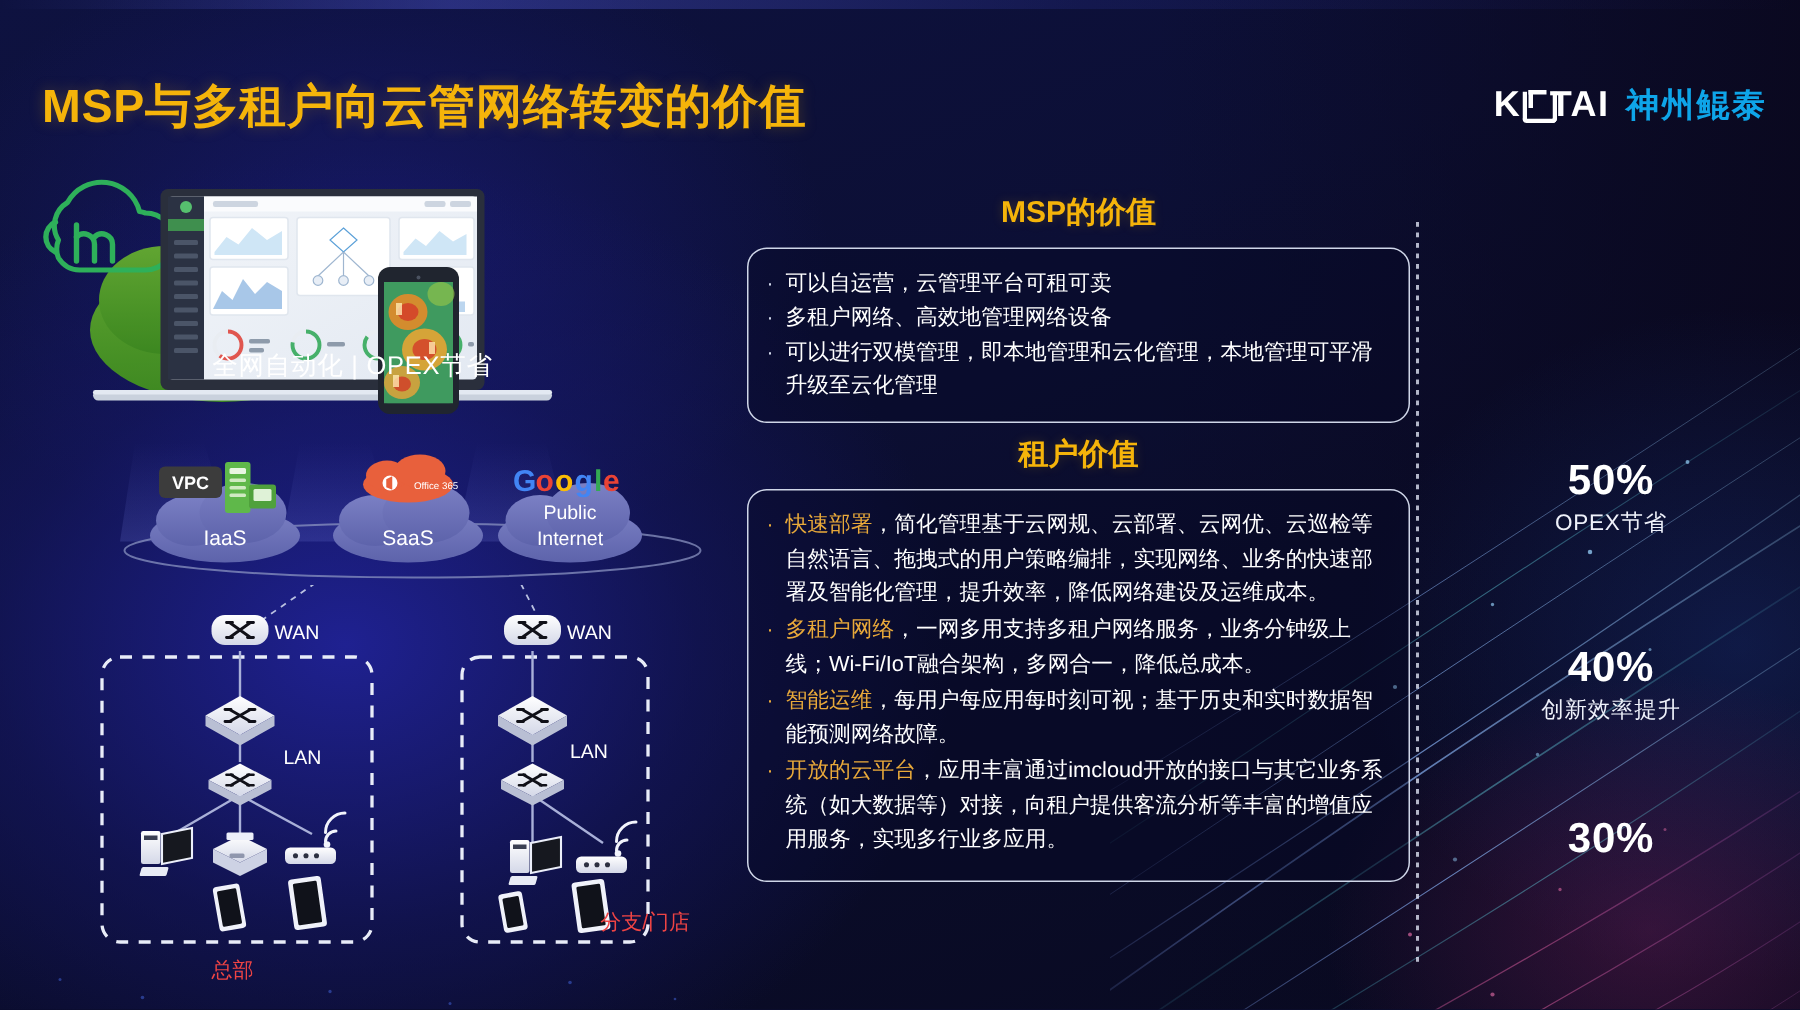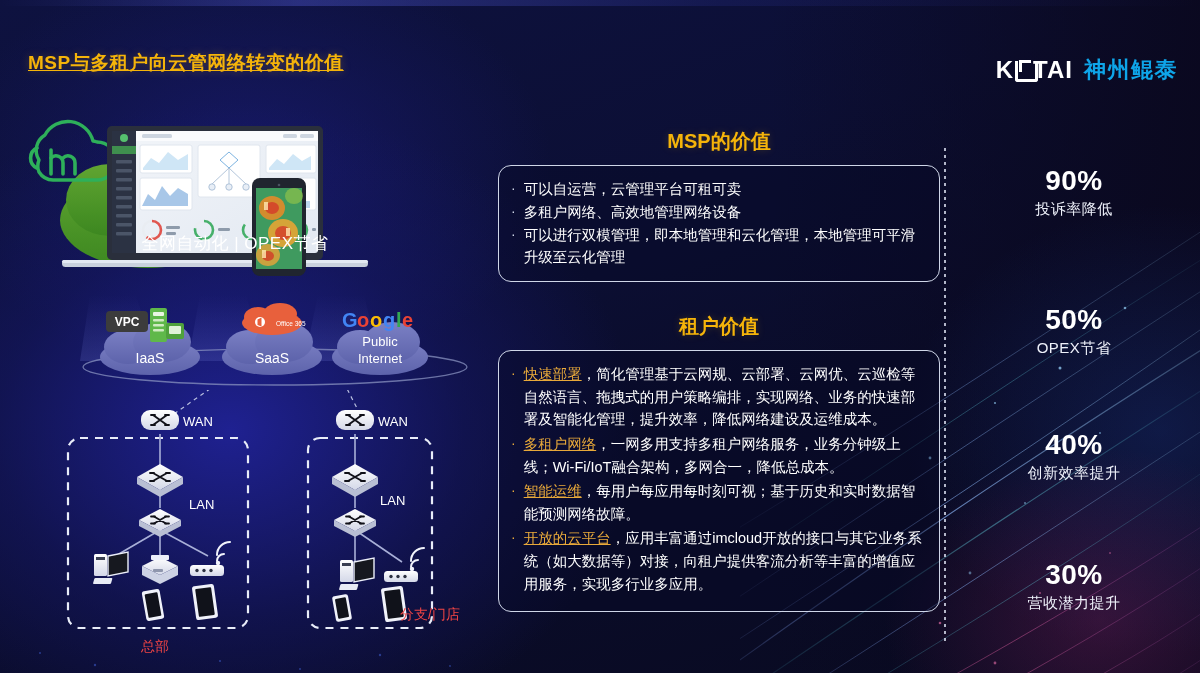--- a/index.html
+++ b/index.html
@@ -30,24 +30,23 @@
   .streaks svg { position:absolute; right:-40px; bottom:-30px; }
   .top-glow {
     position:absolute; left:0; top:0; width:1200px; height:6px;
     background:linear-gradient(90deg, rgba(60,70,200,0) 0%, rgba(90,100,230,0.35) 25%, rgba(60,70,200,0.15) 60%, rgba(60,70,200,0) 100%);
   }
   .bot-sparkle { position:absolute; left:0; bottom:0; width:520px; height:120px; }
 
   
   .page-title {
     position:absolute; left:28px; top:50px;
-    font-size:19px; font-weight:bold; color:#f5b40a;
+    font-size:31px; font-weight:bold; color:#f5b40a;
     letter-spacing:0.5px; z-index:6;
     text-shadow:0 0 10px rgba(245,180,10,0.25);
-    text-decoration:underline;
   }
   .logo { position:absolute; right:22px; top:55px; display:flex; align-items:center; gap:11px; z-index:6; }
   .logo-en { font-size:24px; font-weight:bold; color:#fff; letter-spacing:1px; display:flex; align-items:center; }
   .logo-en .ch { display:inline-block; }
   .logo-u {
     display:inline-block; width:17px; height:18px; position:relative; margin:0 1px;
   }
   .logo-u::before {
     content:""; position:absolute; left:0; top:0; width:17px; height:18px;
     border:3.5px solid #fff; border-top:none; border-radius:0 0 3px 3px;
@@ -84,41 +83,41 @@
     text-align:center;
   }
   .sec-box {
     border:1.6px solid #cfd6e8; border-radius:13px;
     padding:12px 14px 12px 12px; background:rgba(8,10,38,0.42);
   }
   .b-item { display:flex; gap:8px; font-size:14.5px; line-height:1.52; color:#fff; margin-bottom:1px; }
   .b-dot { flex:0 0 auto; color:#cfd6e8; font-size:14px; line-height:1.52; }
   .b-dot.gold { color:#e8a93a; }
   .b-text { flex:1 1 auto; }
-  .hl { color:#e8a93a;text-decoration:underline; }
-  .sec2 { margin-top:31px; }
+  .hl { color:#e8a93a; }
+  .sec2 { margin-top:7px; }
   .sec2 .sec-box { padding:12px 15px 14px 12px; }
   .sec2 .b-item { font-size:14.5px; line-height:1.56; margin-bottom:2px; }
 
   
   .divider {
     position:absolute; left:944px; top:148px; width:2px; height:494px; z-index:5;
     background-image:linear-gradient(to bottom, rgba(235,240,255,0.75) 0 3px, rgba(0,0,0,0) 3px 7px);
     background-size:2px 7px;
   }
 
   
   .stats { position:absolute; left:948px; top:150px; width:252px; height:500px; z-index:6; }
   .stat { position:absolute; width:252px; text-align:center; }
   .stat .num { font-size:28px; font-weight:bold; color:#fff; letter-spacing:0.5px; line-height:1.1; }
   .stat .lab { font-size:15px; color:#eef1fa; margin-top:3px; letter-spacing:0.5px; }
   .st0 { top:16px; }
   .st1 { top:155px; }
   .st2 { top:280px; }
-  .st3 { top:410px; }
+  .st3 { top:394px; }
 </style>
 </head>
 <body>
 
 <div id="bg">
   <div class="bg-base"></div>
   <div class="bg-right"></div>
   <div class="top-glow"></div>
 
   <div class="streaks">
@@ -596,29 +595,24 @@
         <span class="b-text"><span class="hl">开放的云平台</span><span>，应用丰富通过imcloud开放的接口与其它业务系统（如大数据等）对接，向租户提供客流分析等丰富的增值应用服务，实现多行业多应用。</span></span>
       </div>
     </div>
   </div>
 
 </div>
 
 <div class="divider"></div>
 
 <div class="stats">
-  <div class="stat st0">
-    <div class="num">90%</div>
-    <div class="lab">投诉率降低</div>
-  </div>
   <div class="stat st1">
     <div class="num">50%</div>
     <div class="lab">OPEX节省</div>
   </div>
   <div class="stat st2">
     <div class="num">40%</div>
     <div class="lab">创新效率提升</div>
   </div>
   <div class="stat st3">
     <div class="num">30%</div>
-    <div class="lab">营收潜力提升</div>
   </div>
 </div>
 
 </body></html>

